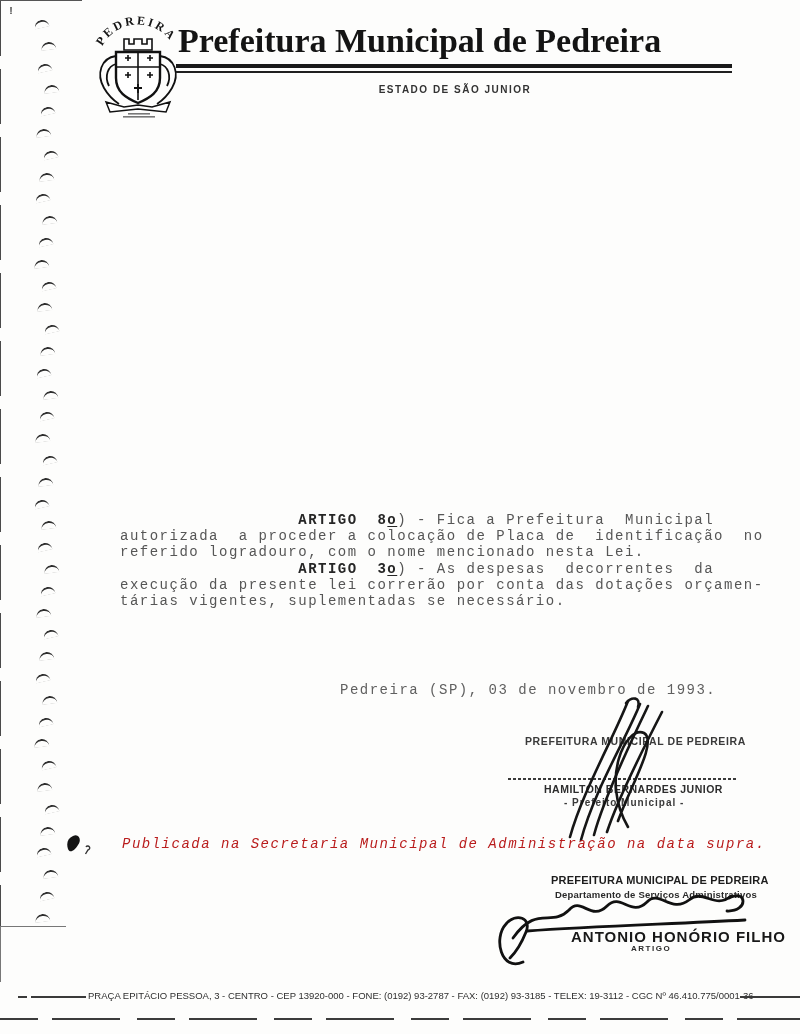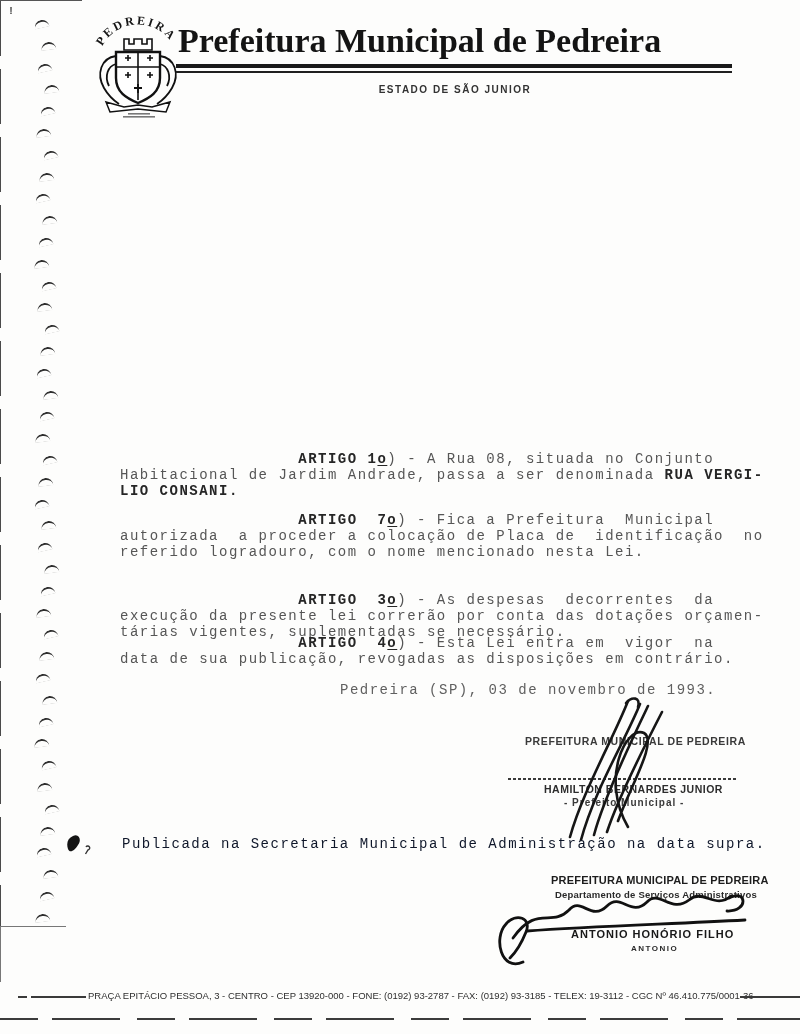--- a/index.html
+++ b/index.html
@@ -31,42 +31,42 @@
   .mono{position:absolute;font-family:"Liberation Mono",monospace;
     font-size:14px;line-height:16px;letter-spacing:1.5px;white-space:pre;color:#565656;}
   .mono .b{font-weight:bold;color:#262626;}
   .mono .light{color:#6e6e6e;}
   .ord{text-decoration:underline;text-underline-offset:2px;}
   #lei-line{left:338px;top:138px;}
   #ementa{left:333px;top:248px;color:#676767;}
   #preamble{left:120px;top:384px;}
   #article-1{left:120px;top:451px;}
   #article-2{left:120px;top:512px;}
-  #article-3{left:120px;top:592px;}
+  #article-3{left:120px;top:561px;}
   #article-4{left:120px;top:635px;}
   #dateline{left:340px;top:682px;color:#606060;}
-  #publication{left:122px;top:836px;color:#0f172a;}
+  #publication{left:122px;top:836px;color:#b91c1c;font-style:italic;}
   
   #sig1{position:absolute;left:478px;top:695px;width:285px;height:150px;}
   #sig1 .stamp-top{position:absolute;left:47px;top:40px;font-size:10.5px;font-weight:bold;
     letter-spacing:0.6px;color:#3a3a3a;white-space:nowrap;}
   #sig1 .dash{position:absolute;left:30px;top:83px;width:230px;height:1.6px;
     background:repeating-linear-gradient(90deg,#3a3a3a 0 3px,transparent 3px 5px);}
   #sig1 .name{position:absolute;left:66px;top:88px;font-size:10.5px;font-weight:bold;
     letter-spacing:0.5px;color:#2c2c2c;white-space:nowrap;}
   #sig1 .role{position:absolute;left:86px;top:102px;font-size:10px;font-weight:bold;
     letter-spacing:1px;color:#3a3a3a;white-space:nowrap;}
   #sig1 svg{position:absolute;left:0;top:0;}
   
   #sig2{position:absolute;left:493px;top:866px;width:275px;height:118px;}
   #sig2 .stamp1{position:absolute;left:58px;top:8px;font-size:11px;font-weight:bold;
     color:#1d1d1d;white-space:nowrap;letter-spacing:0.2px;}
   #sig2 .stamp2{position:absolute;left:62px;top:23px;font-size:9.5px;font-weight:bold;
     color:#2a2a2a;white-space:nowrap;letter-spacing:0.2px;}
-  #sig2 .name{position:absolute;left:78px;top:62px;font-size:11px;font-weight:bold;
+  #sig2 .name{position:absolute;left:78px;top:62px;font-size:15px;font-weight:bold;
     letter-spacing:1px;color:#181818;white-space:nowrap;}
   #sig2 .role{position:absolute;left:138px;top:78px;font-size:8px;font-weight:bold;
     letter-spacing:1.5px;color:#2a2a2a;}
   #sig2 svg{position:absolute;left:0;top:10px;}
   
   #ink-blot{position:absolute;left:64px;top:834px;}
   
   #footer-line-left{position:absolute;left:18px;top:996px;width:68px;height:1.5px;
     background:repeating-linear-gradient(90deg,#3a3a3a 0 9px,transparent 9px 13px,#3a3a3a 13px 68px);}
   #footer-line-right{position:absolute;left:740px;top:996px;width:60px;height:1.5px;background:#3a3a3a;}
@@ -155,34 +155,29 @@
     </svg>
   </div>
   <div id="page-title">Prefeitura Municipal de Pedreira</div>
   <div id="rule-thick"></div>
   <div id="rule-thin"></div>
   <div id="header-subtitle">ESTADO DE SÃO JUNIOR</div>
 
 
 
 
-  <div class="mono" id="article-1"><span class="b">                  ARTIGO 1</span><span class="b ord">o</span><span>) - A Rua 08, situada no Conjunto
-Habitacional de Jardim Andrade, passa a ser denominada </span><span class="b">RUA VERGI-
-LIO CONSANI.</span></div>
-
-  <div class="mono" id="article-2"><span class="b">                  ARTIGO  7</span><span class="b ord">o</span><span>) - Fica a Prefeitura  Municipal
+
+  <div class="mono" id="article-2"><span class="b">                  ARTIGO  8</span><span class="b ord">o</span><span>) - Fica a Prefeitura  Municipal
 autorizada  a proceder a colocação de Placa de  identificação  no
 referido logradouro, com o nome mencionado nesta Lei.</span></div>
 
   <div class="mono" id="article-3"><span class="b">                  ARTIGO  3</span><span class="b ord">o</span><span>) - As despesas  decorrentes  da
 execução da presente lei correrão por conta das dotações orçamen-
 tárias vigentes, suplementadas se necessário.</span></div>
 
-  <div class="mono" id="article-4"><span class="b">                  ARTIGO  4</span><span class="b ord">o</span><span>) - Esta Lei entra em  vigor  na
-data de sua publicação, revogadas as disposições em contrário.</span></div>
 
   <div class="mono" id="dateline">Pedreira (SP), 03 de novembro de 1993.</div>
 
   <div id="sig1">
     <div class="stamp-top">PREFEITURA MUNICIPAL DE PEDREIRA</div>
     <div class="dash"></div>
     <div class="name">HAMILTON BERNARDES JUNIOR</div>
     <div class="role">-  Prefeito  Municipal  -</div>
     <svg width="285" height="150" viewBox="0 0 285 150">
       <g fill="none" stroke="#161616" stroke-width="2.6" stroke-linecap="round">
@@ -202,21 +197,21 @@
       <path d="M22,13 a2,2 0 1 1 2,3 l-2.5,4" stroke="#333" stroke-width="1.4" fill="none"></path>
     </svg>
   </div>
 
   <div class="mono" id="publication">Publicada na Secretaria Municipal de Administração na data supra.</div>
 
   <div id="sig2">
     <div class="stamp1">PREFEITURA MUNICIPAL DE PEDREIRA</div>
     <div class="stamp2">Departamento de Serviços Administrativos</div>
     <div class="name">ANTONIO HONÓRIO FILHO</div>
-    <div class="role">ANTONIO</div>
+    <div class="role">ARTIGO</div>
     <svg width="270" height="108" viewBox="0 0 270 108">
       <g fill="none" stroke="#111" stroke-width="2.8" stroke-linecap="round">
         <path d="M30,86 C8,96 0,62 13,48 C23,36 39,42 33,56 C29,66 23,76 17,82"></path>
         <path d="M20,62 C44,28 58,52 76,34 C88,20 98,46 114,30 C128,16 138,42 154,26 C166,13 178,38 196,24 C210,12 222,34 238,20"></path>
         <path d="M34,55 C100,50 180,48 252,44"></path>
         <path d="M236,22 C254,12 256,36 234,35"></path>
       </g>
     </svg>
   </div>
 

